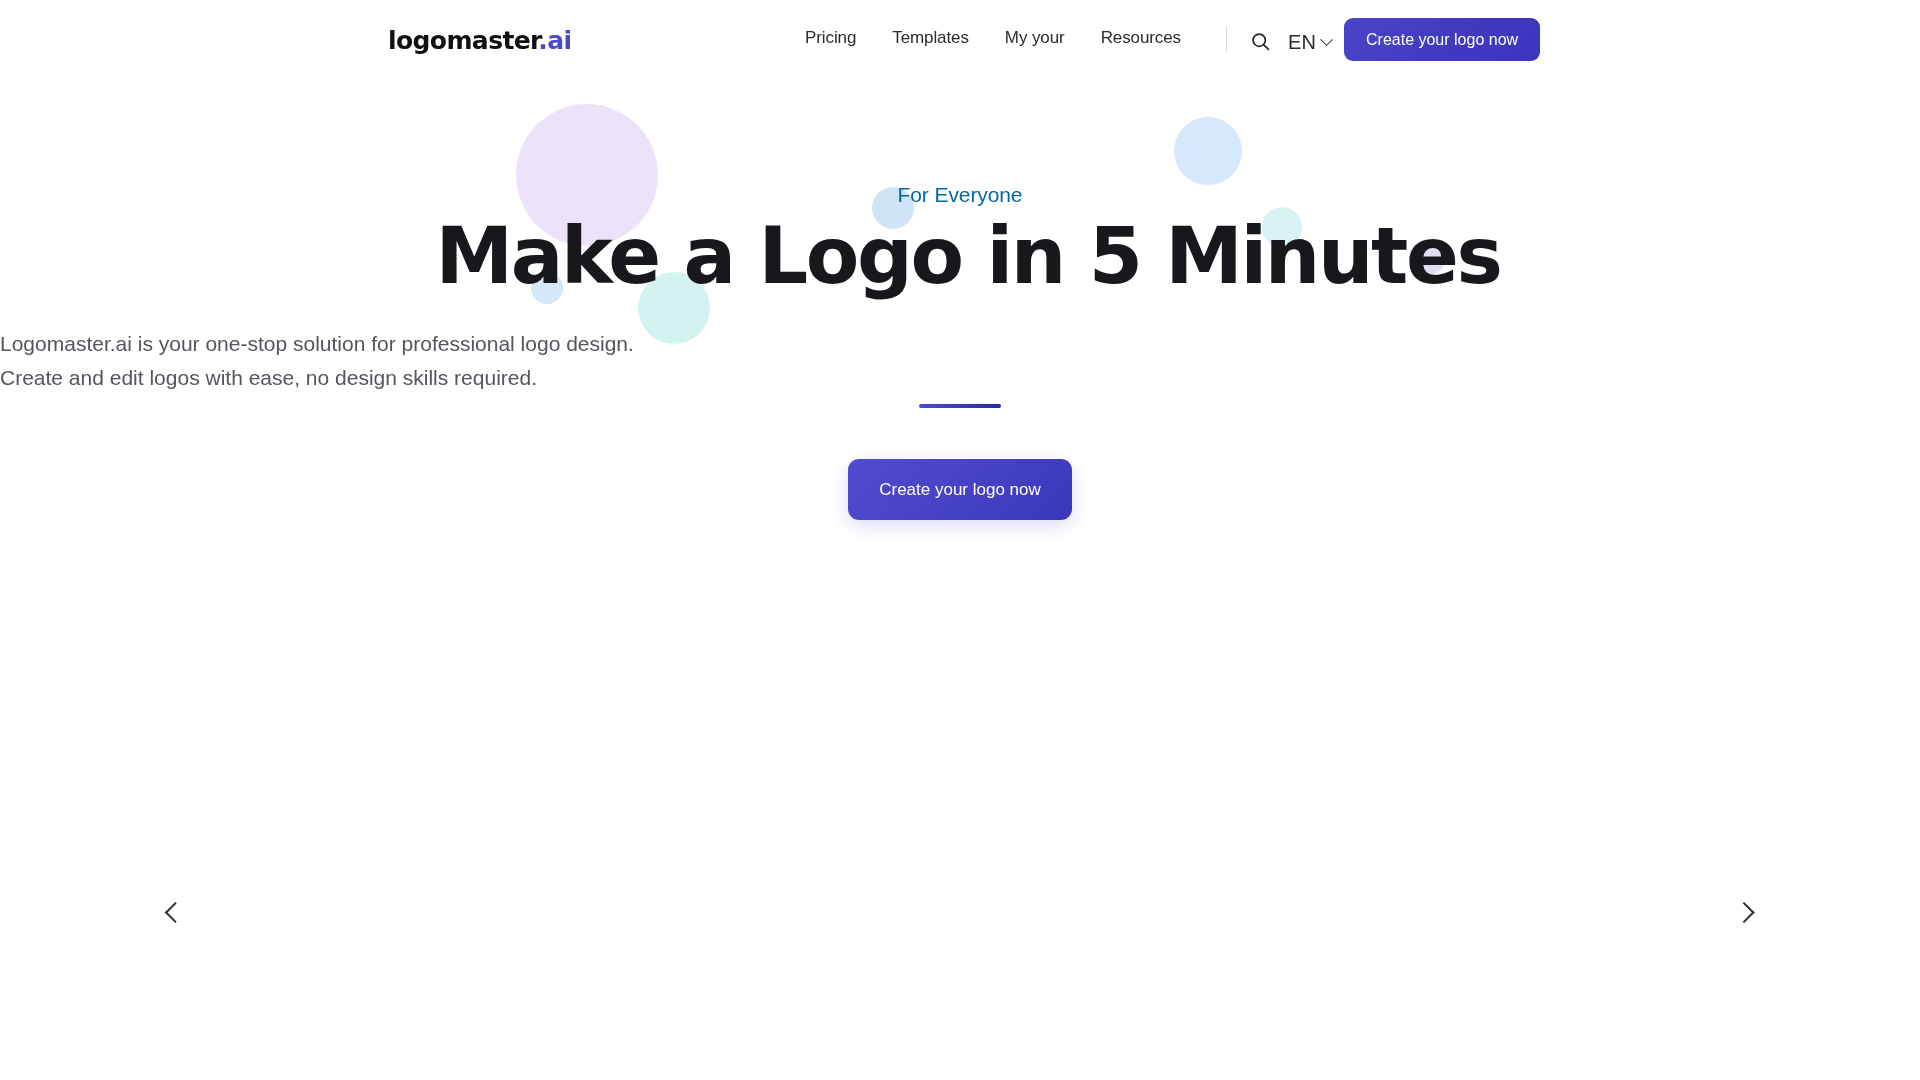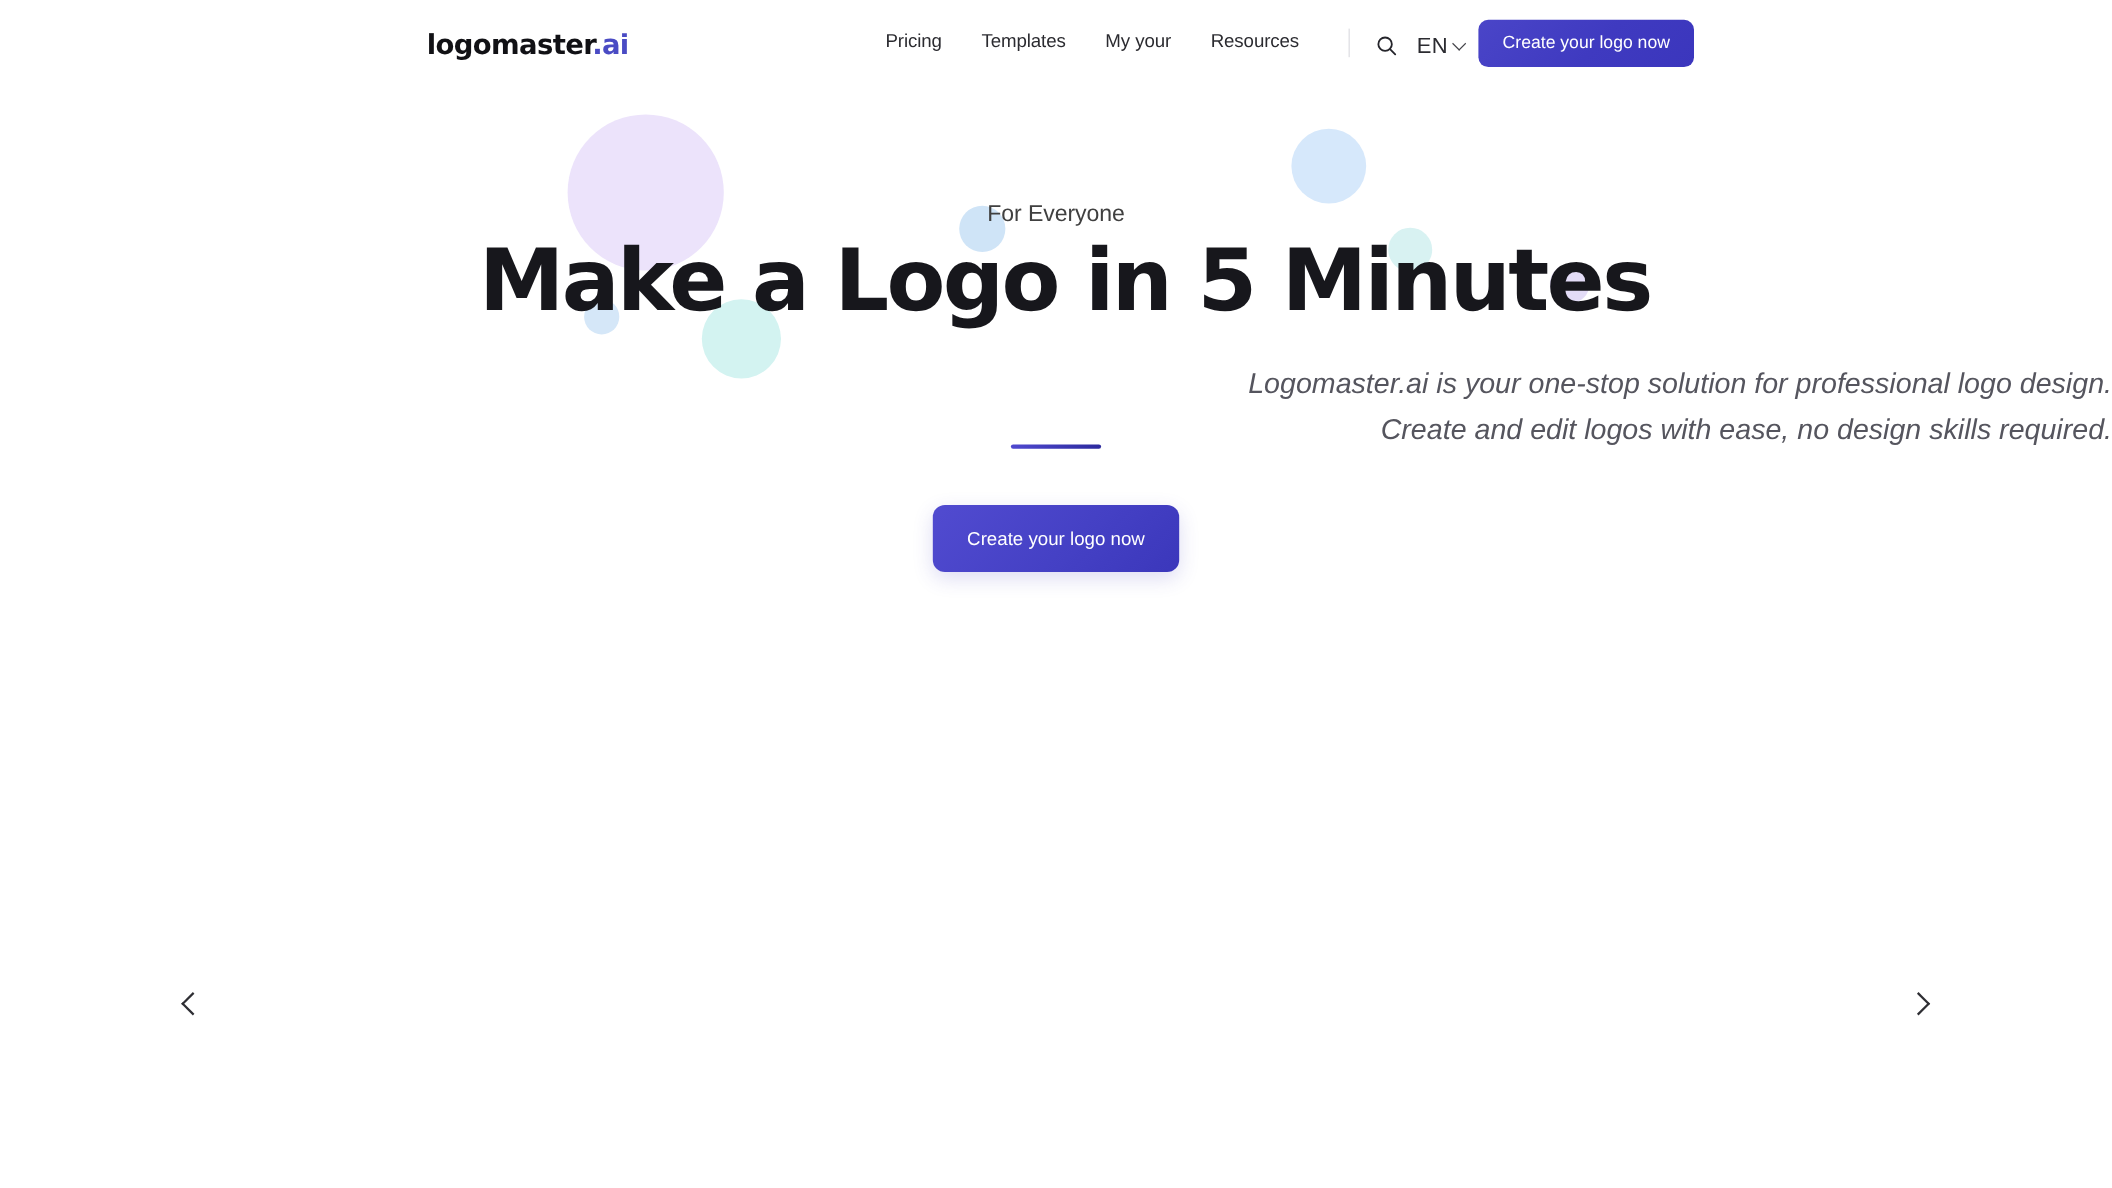--- a/index.html
+++ b/index.html
@@ -61,34 +61,34 @@
     font-family: "Liberation Sans", sans-serif;
   }
 
   
   .hero { position: absolute; top: 0; left: 0; width: 1920px; height: 660px; }
 
   .blob { position: absolute; border-radius: 50%; z-index: 1; }
 
   .eyebrow {
     position: absolute; top: 183px; left: 0; width: 1920px;
-    text-align: center; font-size: 21px; color: #404040;
+    text-align: center; font-size: 21px; color: #0369a1;
     z-index: 5; letter-spacing: -0.1px;
   }
   .headline {
     position: absolute; top: 213px; left: 0; width: 1920px;
     text-align: center; z-index: 5;
     font-family: "DejaVu Sans", sans-serif;
     font-size: 78px; font-weight: 700; color: #17171c;
     letter-spacing: -2.4px; line-height: 1.12; white-space: nowrap; padding-left: 16px;
   }
   .subtitle {
     position: absolute; top: 327px; left: 0; width: 1920px;
-    text-align: right; z-index: 5;
-    font-size: 26px; color: #55555e; line-height: 1.62; font-style: italic;
+    text-align: left; z-index: 5;
+    font-size: 21px; color: #55555e; line-height: 1.62;
   }
   .divider-line {
     position: absolute; top: 404px; left: 50%; transform: translateX(-50%);
     width: 82px; height: 4px; border-radius: 3px;
     background: linear-gradient(90deg,#4f49cf 0%,#2c2a9e 100%); z-index: 5;
   }
   .cta-hero {
     position: absolute; top: 459px; left: 50%; transform: translateX(-50%);
     width: 224px; height: 61px; border: none; border-radius: 11px;
     background: linear-gradient(135deg,#514bd0 0%,#4440c4 60%,#3b37bb 100%);

